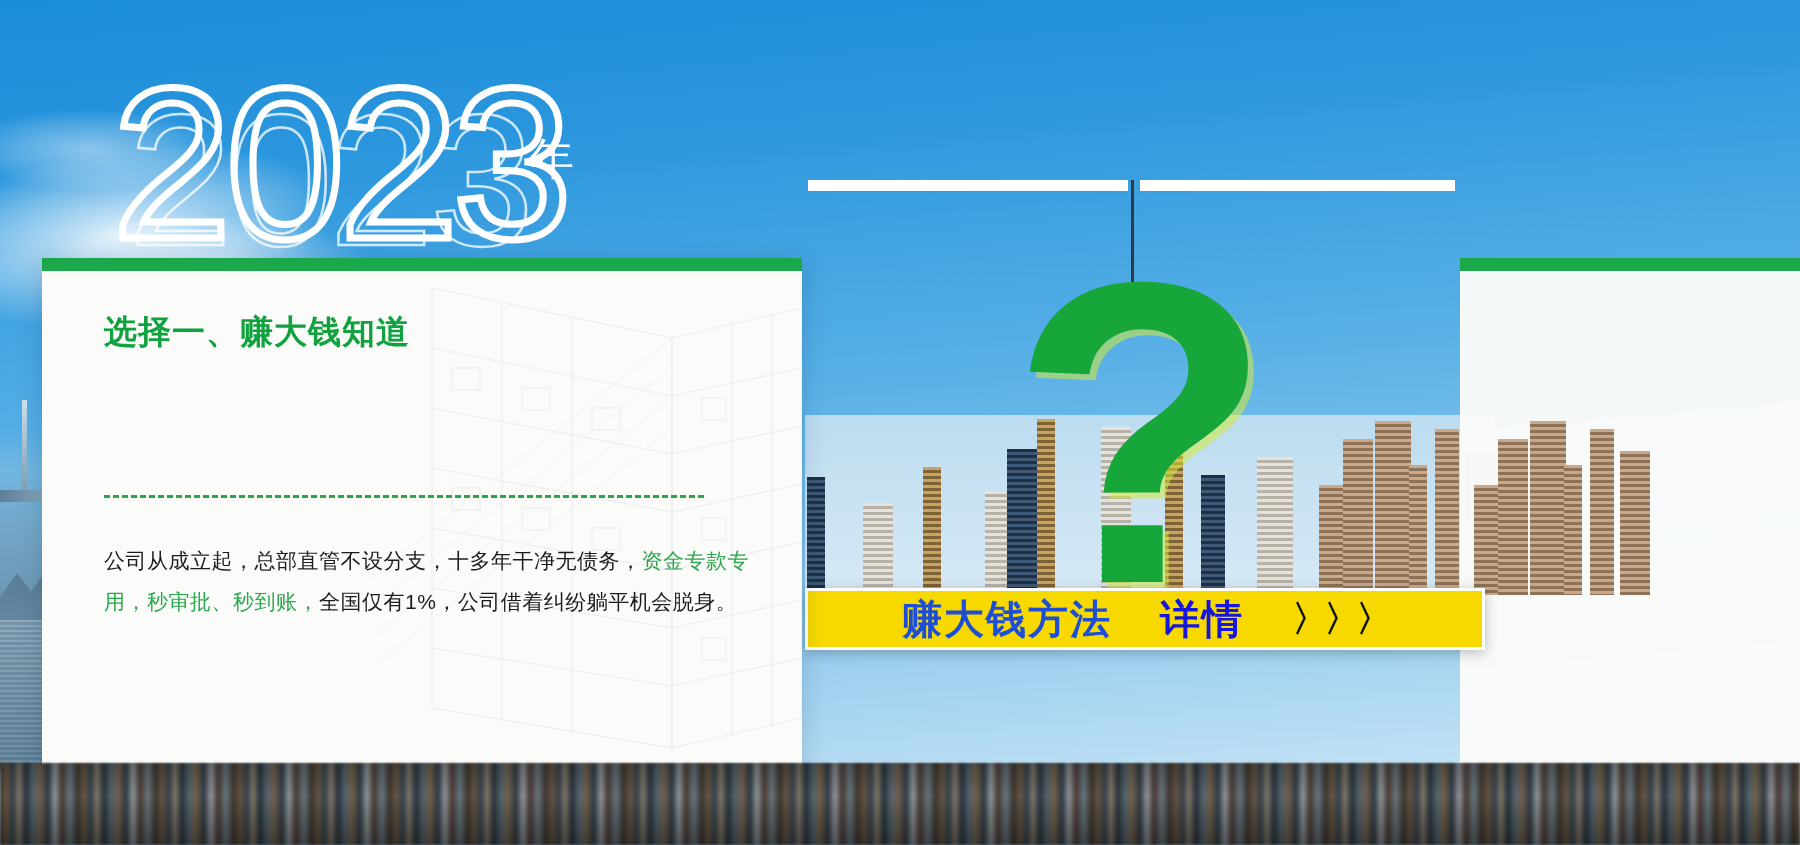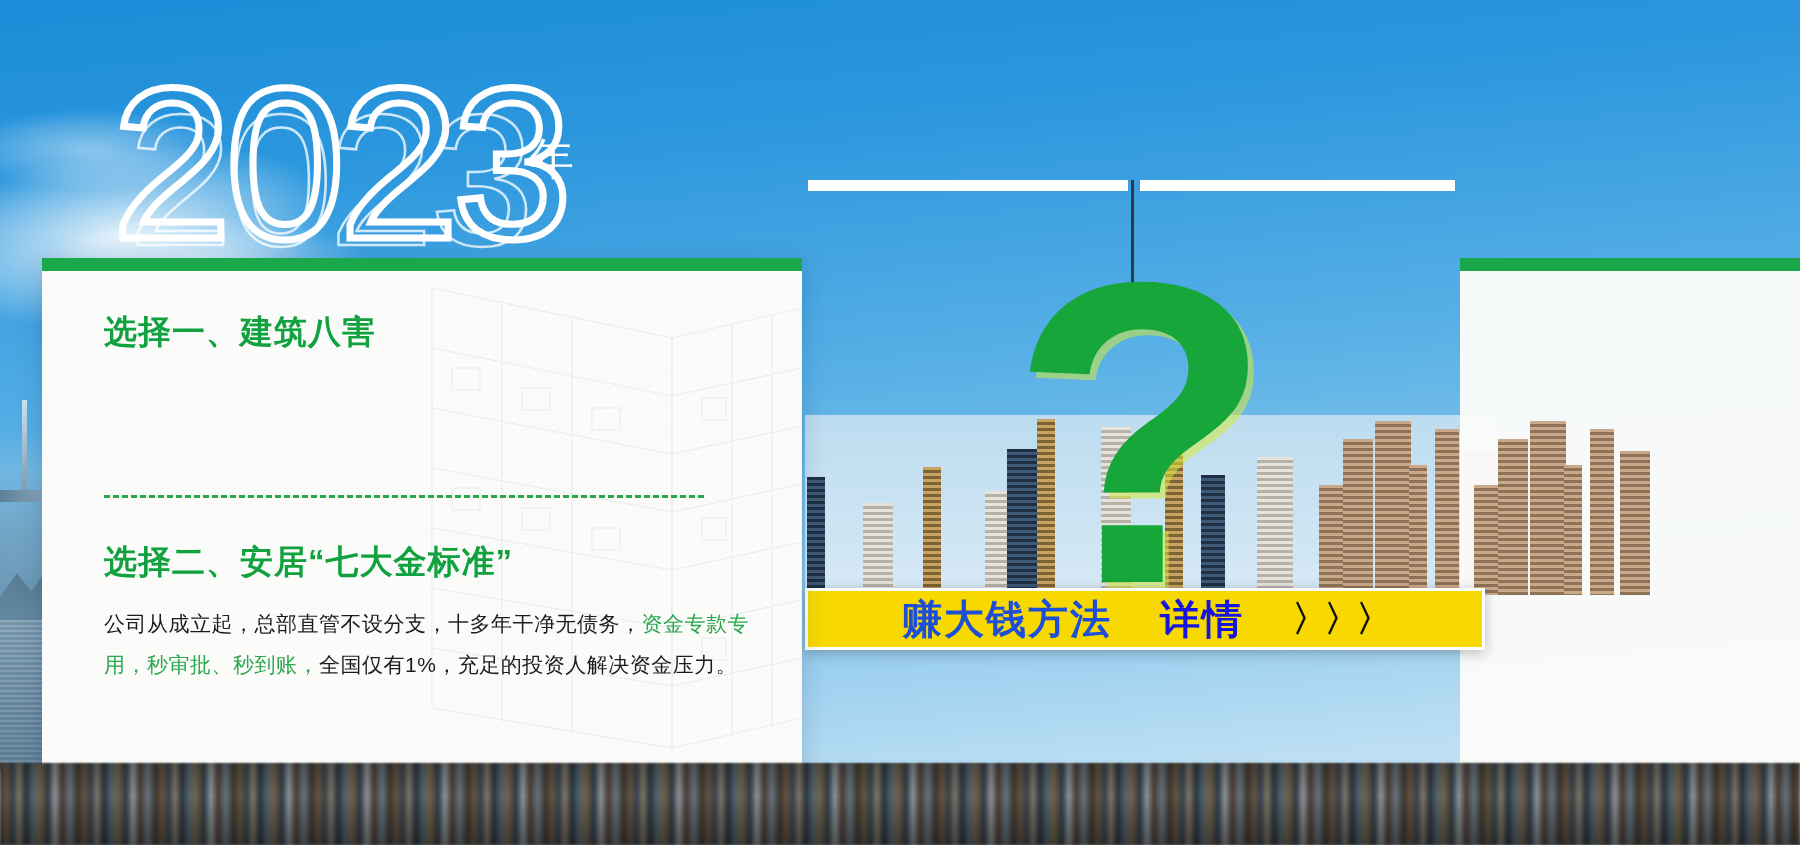--- a/index.html
+++ b/index.html
@@ -341,29 +341,28 @@
       </g>
       <g stroke="#e3e8ec" stroke-width=".8" fill="none">
         <path d="M0 300 L300 60"></path>
           <path d="M0 330 L300 90"></path>
         <path d="M0 360 L300 120"></path>
           <path d="M0 390 L300 150"></path>
       </g>
     </svg>
 
     <div id="card-body">
-      <div class="sec-title">选择一、建筑八害</div>
+      <div class="sec-title">选择一、赚大钱知道</div>
     </div>
 
     <div id="divider"></div>
 
     <div id="sec2">
-      <div class="sec-title">选择二、安居“七大金标准”</div>
       <div class="sec-para">
-        <span>公司从成立起，总部直管不设分支，十多年干净无债务，</span><span class="hl">资金专款专用，秒审批、秒到账，</span><span>全国仅有1%，充足的投资人解决资金压力。</span>
+        <span>公司从成立起，总部直管不设分支，十多年干净无债务，</span><span class="hl">资金专款专用，秒审批、秒到账，</span><span>全国仅有1%，公司借着纠纷躺平机会脱身。</span>
       </div>
     </div>
   </div>
 
   <div id="bottom-strip"></div>
   <div id="bottom-strip-shade"></div>
 
 </div>
 
 </body></html>

